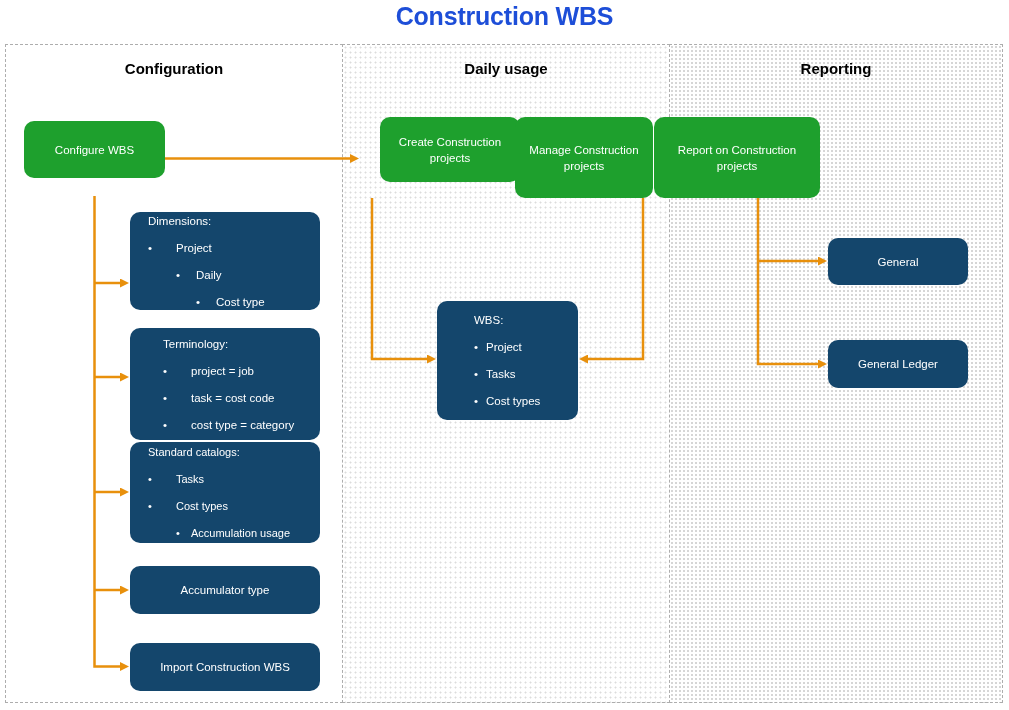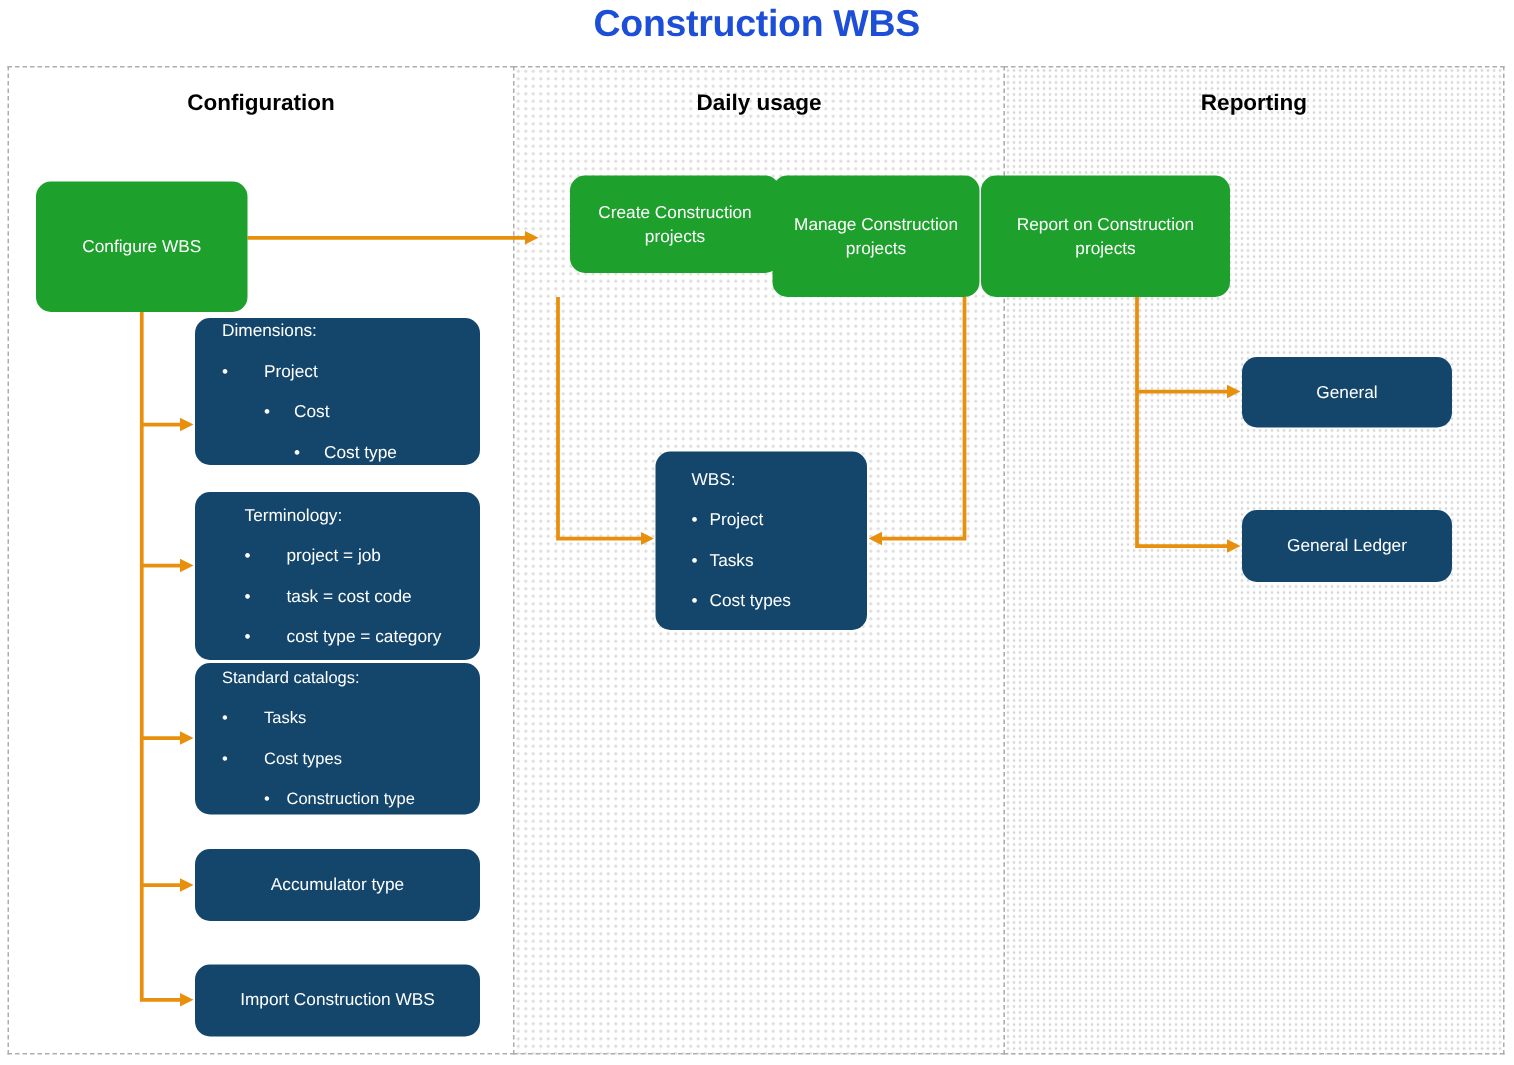--- a/index.html
+++ b/index.html
@@ -39,29 +39,29 @@
 
   .box{
     position:absolute;z-index:2;border-radius:10px;color:#fff;
     font-size:11.5px;line-height:16px;
     display:flex;flex-direction:column;justify-content:center;
   }
   .box.green{background:var(--green);}
   .box.blue{background:var(--blue);gap:11px;}
   .box.center{align-items:center;text-align:center;padding:4px 10px;}
 
-  #box-configure-wbs{left:24px;top:121px;width:141px;height:87px;}
+  #box-configure-wbs{left:24px;top:121px;width:141px;height:57px;}
   #box-dimensions{left:130px;top:212px;width:190px;height:98px;padding-left:18px;padding-right:8px;}
   #box-terminology{left:130px;top:328px;width:190px;height:112px;padding-left:33px;padding-right:8px;}
   #box-catalogs{left:130px;top:442px;width:190px;height:101px;padding-left:18px;padding-right:6px;font-size:11px;}
   #box-accumulator{left:130px;top:566px;width:190px;height:48px;}
   #box-import{left:130px;top:643px;width:190px;height:48px;}
   #box-create{left:380px;top:117px;width:140px;height:65px;}
   #box-manage{left:515px;top:117px;width:138px;height:81px;}
-  #box-wbs{left:437px;top:301px;width:141px;height:119px;padding-left:24px;padding-right:6px;}
+  #box-wbs{left:437px;top:301px;width:141px;height:119px;padding-left:37px;padding-right:6px;}
   #box-report{left:654px;top:117px;width:166px;height:81px;}
   #box-projects{left:828px;top:238px;width:140px;height:47px;}
   #box-ledger{left:828px;top:340px;width:140px;height:48px;}
 
   .bl{display:flex;align-items:baseline;white-space:nowrap;}
   .bu{flex:0 0 auto;}
   .ind1 .bu{width:28px;}
   .ind2{margin-left:28px;}
   .ind2 .bu{width:20px;}
   .ind3{margin-left:48px;}
@@ -108,21 +108,21 @@
 </div>
 
 <div class="box blue" id="box-dimensions">
   <div class="bl">Dimensions:</div>
   <div class="bl ind1">
     <span class="bu">•</span>
     <span class="tx">Project</span>
   </div>
   <div class="bl ind2">
     <span class="bu">•</span>
-    <span class="tx">Cost</span>
+    <span class="tx">Daily</span>
   </div>
   <div class="bl ind3">
     <span class="bu">•</span>
     <span class="tx">Cost type</span>
   </div>
 </div>
 
 <div class="box blue" id="box-terminology">
   <div class="bl">Terminology:</div>
   <div class="bl ind1">
@@ -144,21 +144,21 @@
   <div class="bl ind1">
     <span class="bu">•</span>
     <span class="tx">Tasks</span>
   </div>
   <div class="bl ind1">
     <span class="bu">•</span>
     <span class="tx">Cost types</span>
   </div>
   <div class="bl ind2c">
     <span class="bu">•</span>
-    <span class="tx">Construction type</span>
+    <span class="tx">Accumulation usage</span>
   </div>
 </div>
 
 <div class="box blue center" id="box-accumulator">
   <span>Accumulator type</span>
 </div>
 
 <div class="box blue center" id="box-import">
   <span>Import Construction WBS</span>
 </div>

